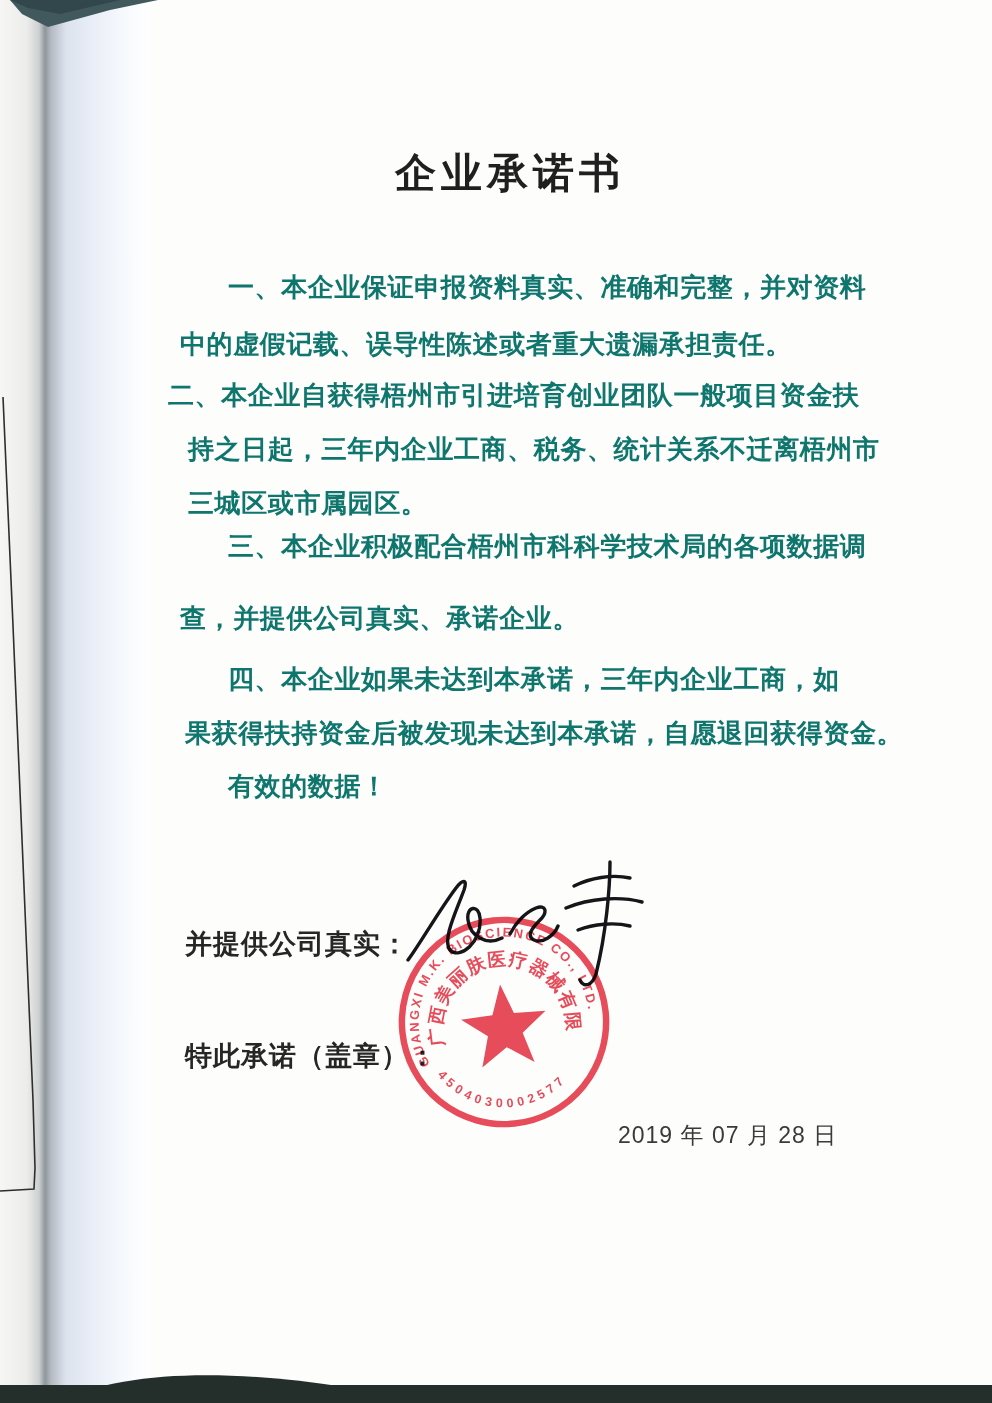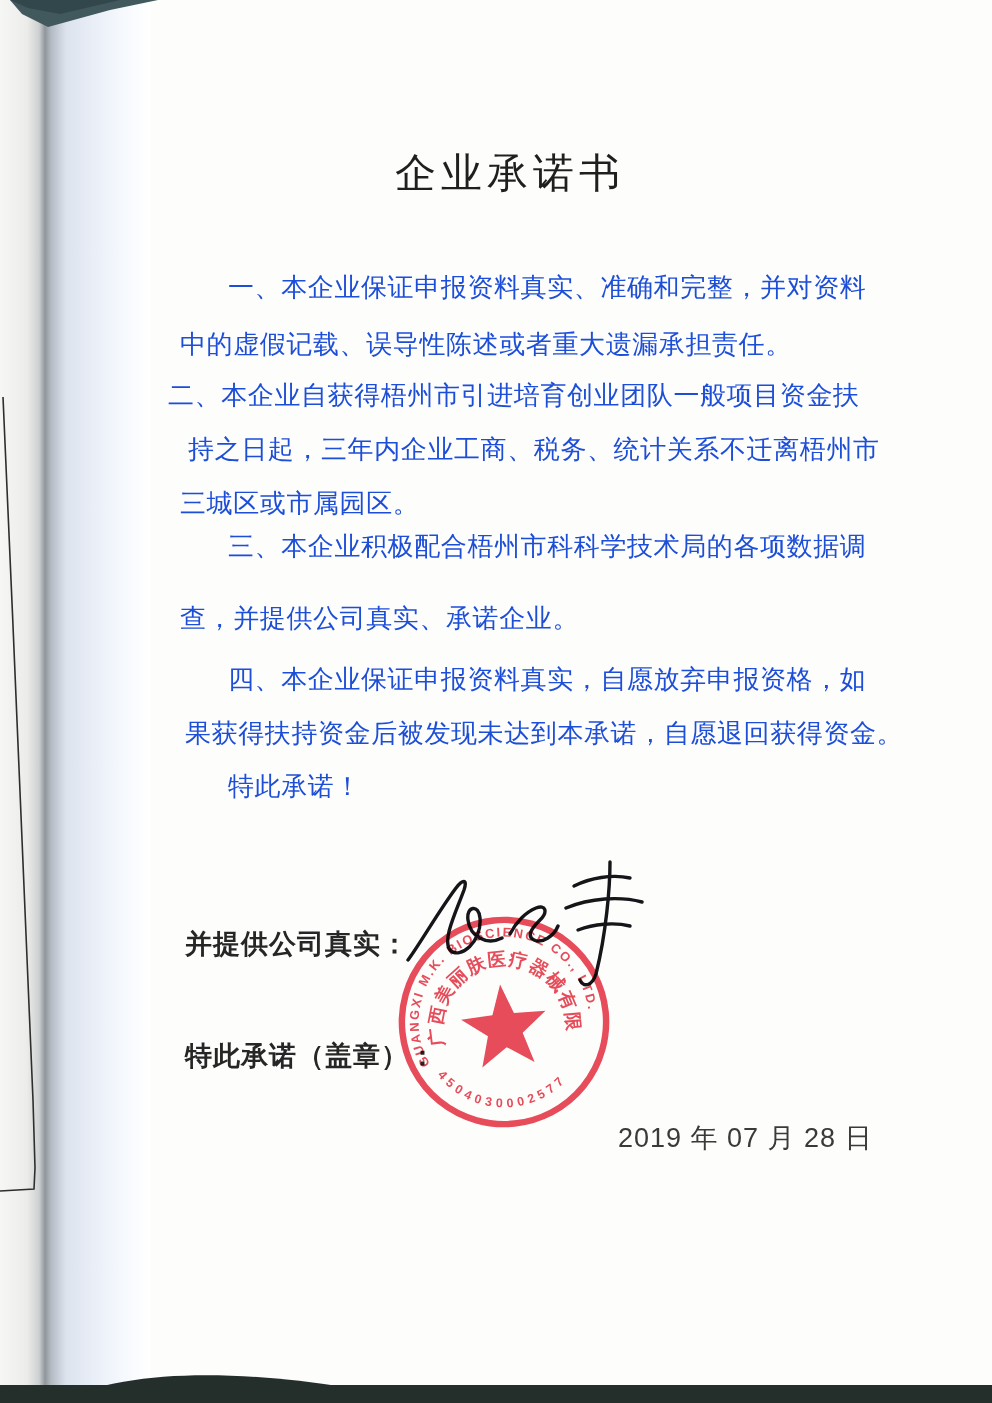--- a/index.html
+++ b/index.html
@@ -16,34 +16,34 @@
       #b3bac2 34%, #dce3ee 44%, #e9eef7 62%, #f6f9fd 82%, #ffffff 100%);
   }
   .artifact-svg{position:absolute;left:0;top:0;z-index:1;}
   .bottom-scan-bar{
     position:absolute;left:0;top:1385px;width:992px;height:18px;
     background:#242e2b;z-index:1;
   }
   
   .doc-title{
     position:absolute;left:60px;top:146px;width:900px;z-index:2;
-    text-align:center;font-size:41px;font-weight:normal;color:#1f1f1f;
+    text-align:center;font-size:41px;font-weight:bold;color:#1f1f1f;
     letter-spacing:5px;
   }
   .body-line{
     position:absolute;z-index:2;white-space:nowrap;
-    font-size:26px;font-weight:normal;color:#1d4ed8;letter-spacing:0.6px;
+    font-size:26px;font-weight:bold;color:#0f766e;letter-spacing:0.6px;
   }
   .sig-label{
     position:absolute;z-index:2;font-size:27px;font-weight:bold;
     color:#262626;letter-spacing:1px;white-space:nowrap;
   }
   .doc-date{
     position:absolute;left:618px;top:1120px;z-index:2;
-    font-size:27px;font-weight:400;color:#3a3a3a;letter-spacing:1px;
+    font-size:23px;font-weight:400;color:#3a3a3a;letter-spacing:1px;
     white-space:nowrap;
   }
   
   .seal-wrap{
     position:absolute;left:390px;top:908px;width:228px;height:228px;z-index:3;
     mix-blend-mode:multiply;opacity:0.92;transform:rotate(-6deg);
   }
   .seal-wrap svg text{font-family:"Liberation Sans","DejaVu Sans",sans-serif;}
   .signature-wrap{
     position:absolute;left:398px;top:848px;width:270px;height:150px;z-index:4;
@@ -64,26 +64,26 @@
 
   <path d="M 55,1403 C 125,1368 235,1370 345,1387 L 345,1403 Z" fill="#242e2b"></path>
 </svg>
 
 <div class="doc-title">企业承诺书</div>
 
 <div class="body-line" style="left:228px;top:270px">一、本企业保证申报资料真实、准确和完整，并对资料</div>
 <div class="body-line" style="left:180px;top:327px">中的虚假记载、误导性陈述或者重大遗漏承担责任。</div>
 <div class="body-line" style="left:168px;top:378px">二、本企业自获得梧州市引进培育创业团队一般项目资金扶</div>
 <div class="body-line" style="left:188px;top:432px">持之日起，三年内企业工商、税务、统计关系不迁离梧州市</div>
-<div class="body-line" style="left:180px;top:486px">三城区或市属园区。</div>
+<div class="body-line" style="left:188px;top:486px">三城区或市属园区。</div>
 <div class="body-line" style="left:228px;top:529px">三、本企业积极配合梧州市科科学技术局的各项数据调</div>
 <div class="body-line" style="left:180px;top:601px">查，并提供公司真实、承诺企业。</div>
-<div class="body-line" style="left:228px;top:662px">四、本企业保证申报资料真实，自愿放弃申报资格，如</div>
+<div class="body-line" style="left:228px;top:662px">四、本企业如果未达到本承诺，三年内企业工商，如</div>
 <div class="body-line" style="left:185px;top:716px">果获得扶持资金后被发现未达到本承诺，自愿退回获得资金。</div>
-<div class="body-line" style="left:228px;top:769px">特此承诺！</div>
+<div class="body-line" style="left:228px;top:769px">有效的数据！</div>
 
 <div class="sig-label" style="left:185px;top:926px">并提供公司真实：</div>
 <div class="sig-label" style="left:185px;top:1038px">特此承诺（盖章）：</div>
 <div class="doc-date">2019 年 07 月 28 日</div>
 
 <div class="seal-wrap">
   <svg width="228" height="228" viewBox="0 0 230 230">
     <defs>
       <path id="arcEn" d="M 37.1,151.3 A 86,86 0 1 1 192.9,151.3" fill="none"></path>
       <path id="arcSerial" d="M 40.5,158   A 86,86 0 0 0 189.5,158" fill="none"></path>

